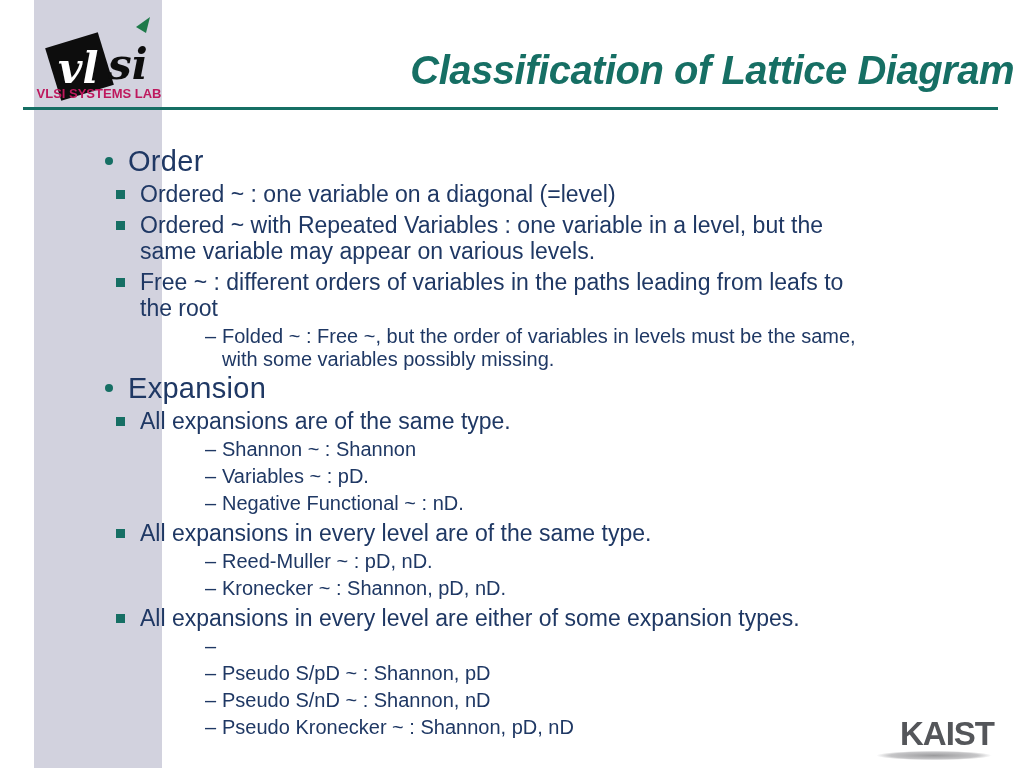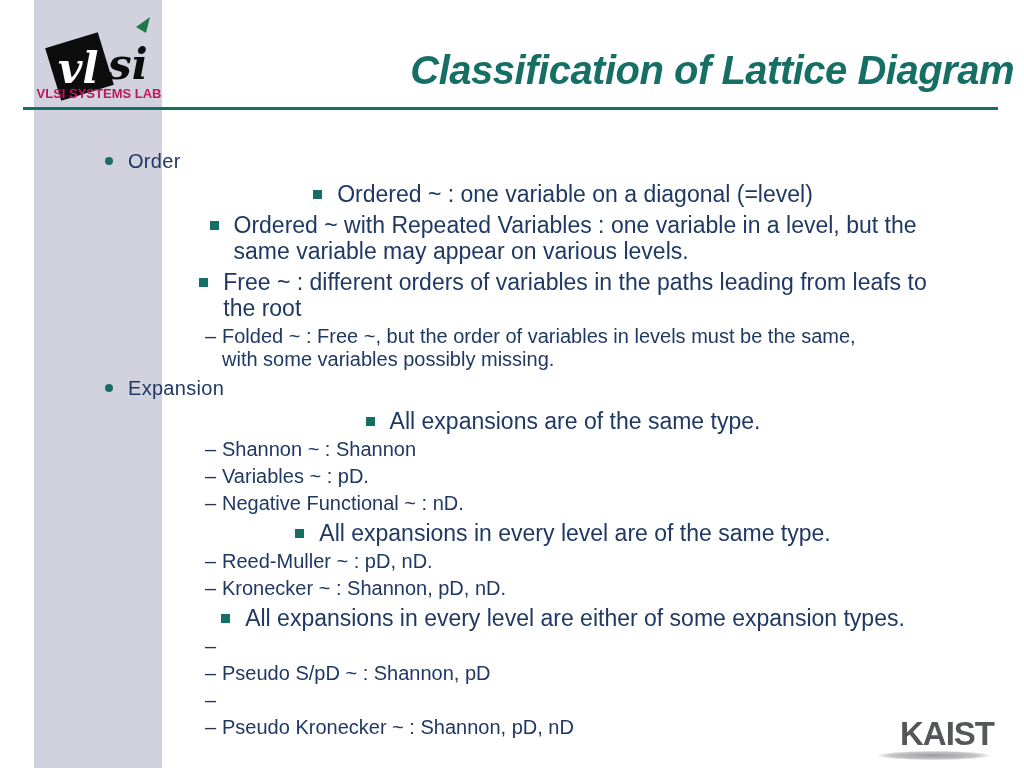--- a/index.html
+++ b/index.html
@@ -38,22 +38,22 @@
   }
   .title-rule{
     position:absolute;left:23px;top:107px;width:975px;height:3px;
     background:var(--teal,#166f64);
   }
 
   
   .content{position:absolute;left:0;top:146px;width:1010px;color:var(--navy,#1f3864);}
   .row{display:flex;align-items:flex-start;}
   .row .text{white-space:pre-line;}
-  .row.level-1{padding-left:105px;font-size:20px;line-height:30px;margin-top:2px;letter-spacing:0.3px;}
-  .row.level-2{padding-left:116px;font-size:23px;line-height:26px;margin-top:5px;justify-content:center;}
+  .row.level-1{padding-left:105px;font-size:29px;line-height:30px;margin-top:2px;letter-spacing:0.3px;}
+  .row.level-2{padding-left:116px;font-size:23px;line-height:26px;margin-top:5px;}
   .row.level-3{padding-left:205px;font-size:20px;line-height:23px;margin-top:4px;}
   .row:first-child{margin-top:0;}
   .marker{flex:0 0 auto;}
   .level-1 .marker{width:23px;padding-top:11px;}
   .level-1 .marker i{display:block;width:8px;height:8px;border-radius:50%;background:var(--teal,#166f64);}
   .level-2 .marker{width:24px;padding-top:9px;}
   .level-2 .marker i{display:block;width:9px;height:9px;background:var(--teal,#166f64);}
   .level-3 .marker{width:17px;color:var(--navy,#1f3864);}
 
   
@@ -166,20 +166,21 @@
       </div>
       <div class="row level-3">
         <span class="marker">–</span>
       </div>
       <div class="row level-3">
         <span class="marker">–</span>
         <span class="text">Pseudo S/pD ~ : Shannon, pD</span>
       </div>
       <div class="row level-3">
         <span class="marker">–</span>
+        <span class="text">Pseudo S/nD ~ : Shannon, nD</span>
       </div>
       <div class="row level-3">
         <span class="marker">–</span>
         <span class="text">Pseudo Kronecker ~ : Shannon, pD, nD</span>
       </div>
     </div>
 
   <div class="kaist">
     <div class="kaist-text">KAIST</div>
     <div class="kaist-shadow"></div>

